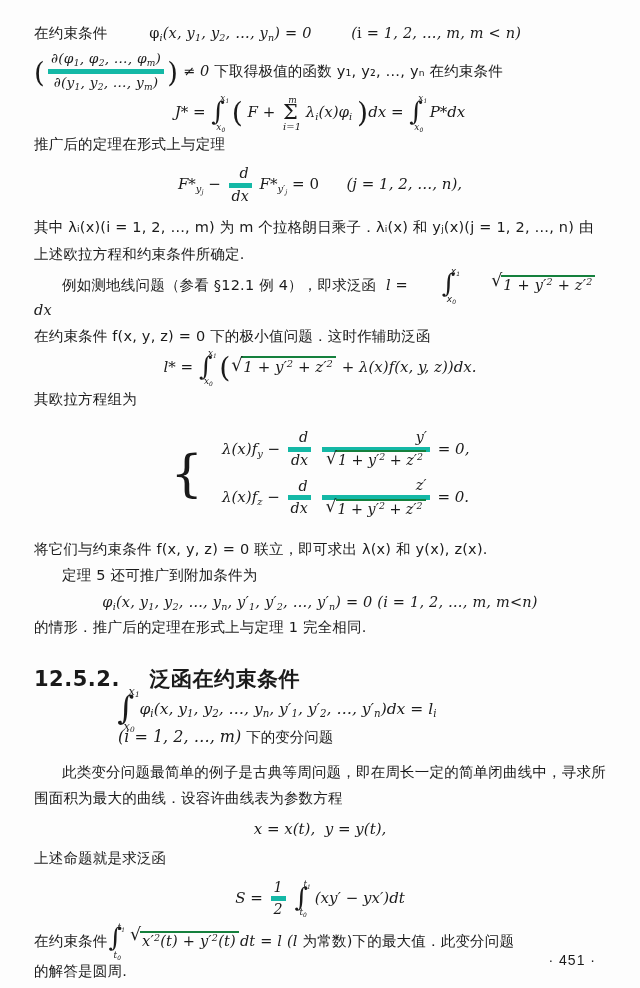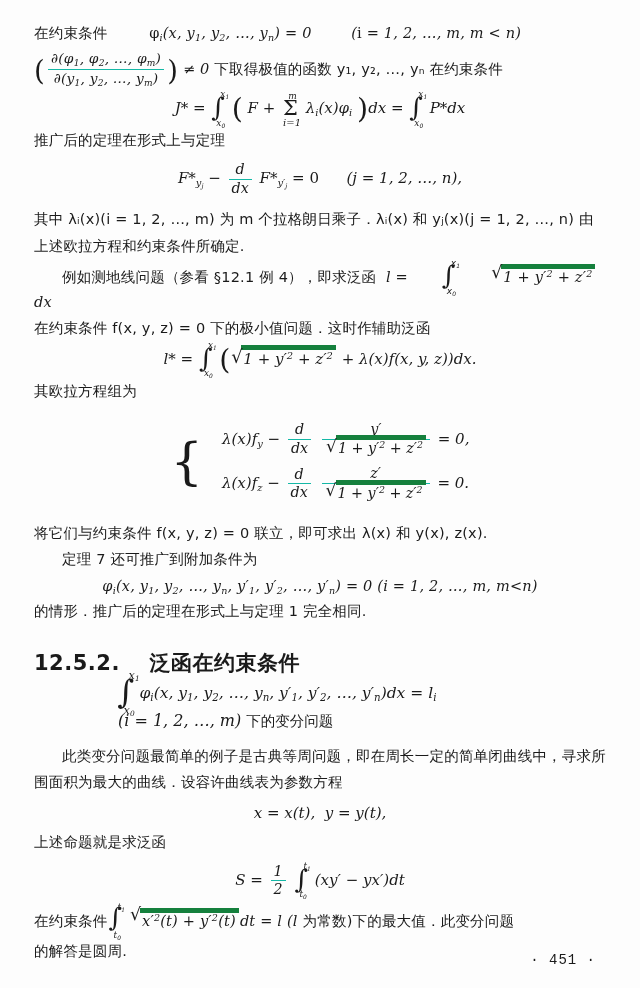--- a/index.html
+++ b/index.html
@@ -121,37 +121,38 @@
   .frac {
     display: inline-block;
     vertical-align: middle;
     text-align: center;
     margin: 0 3px;
     font-size: 0.95em;
   }
   .frac > .num {
     display: block;
     padding: 0 3px;
-    border-bottom: 1px solid #14b8a6;
+    border-bottom: 5px solid #14b8a6;
     line-height: 1.25;
+    text-align: right;
   }
   .frac > .den {
     display: block;
     padding: 0 3px;
     line-height: 1.25;
   }
   
   .rad {
     display: inline-block;
     position: relative;
     padding-left: 10px;
     margin: 0 1px;
   }
   .rad > .bar {
-    border-top: 5px solid #15803d;
+    border-top: 2px solid #15803d;
     padding: 0 3px 0 2px;
   }
   .rad > .sym {
     position: absolute;
     left: 0;
     top: -2px;
     font-size: 1.2em;
     line-height: 1;
   }
   sub {
@@ -198,21 +199,21 @@
   }
   .sec-body .l2 {
     font-family: "DejaVu Sans", sans-serif;
     font-size: 16px;
     margin-top: 6px;
   }
   .pagenum {
     position: absolute;
     bottom: 20px;
     right: 44px;
-    font-family: Liberation Mono, monospace;
+    font-family: Liberation Sans, sans-serif;
     font-size: 14px;
     letter-spacing: 1px;
   }
 </style>
 </head>
 <body>
 
 <div class="page">
   <div class="content">
 
@@ -327,21 +328,21 @@
             <span class="num">z′</span>
             <span class="den"><span class="rad"><span class="sym">√</span><span class="bar">1 + y′<sup>2</sup> + z′<sup>2</sup></span></span></span>
           </span>
           <span class="mth">= 0.</span>
         </div>
       </span>
     </div>
 
     <div class="line cn">将它们与约束条件 f(x, y, z) = 0 联立，即可求出 λ(x) 和 y(x), z(x).</div>
 
-    <div class="line cn indent">定理 7 还可推广到附加条件为</div>
+    <div class="line cn indent">定理 5 还可推广到附加条件为</div>
 
     <div class="line center" style="margin:2px 0">
       <span class="mth">φ<sub>i</sub>(x, y<sub>1</sub>, y<sub>2</sub>, …, y<sub>n</sub>, y′<sub>1</sub>, y′<sub>2</sub>, …, y′<sub>n</sub>) = 0  (i = 1, 2, …, m, m&lt;n)</span>
     </div>
 
     <div class="line cn">的情形．推广后的定理在形式上与定理 1 完全相同.</div>
 
     <div class="sec-head">
       <span>12.5.2.</span>
       <span style="display:inline-block;width:14px"></span>

